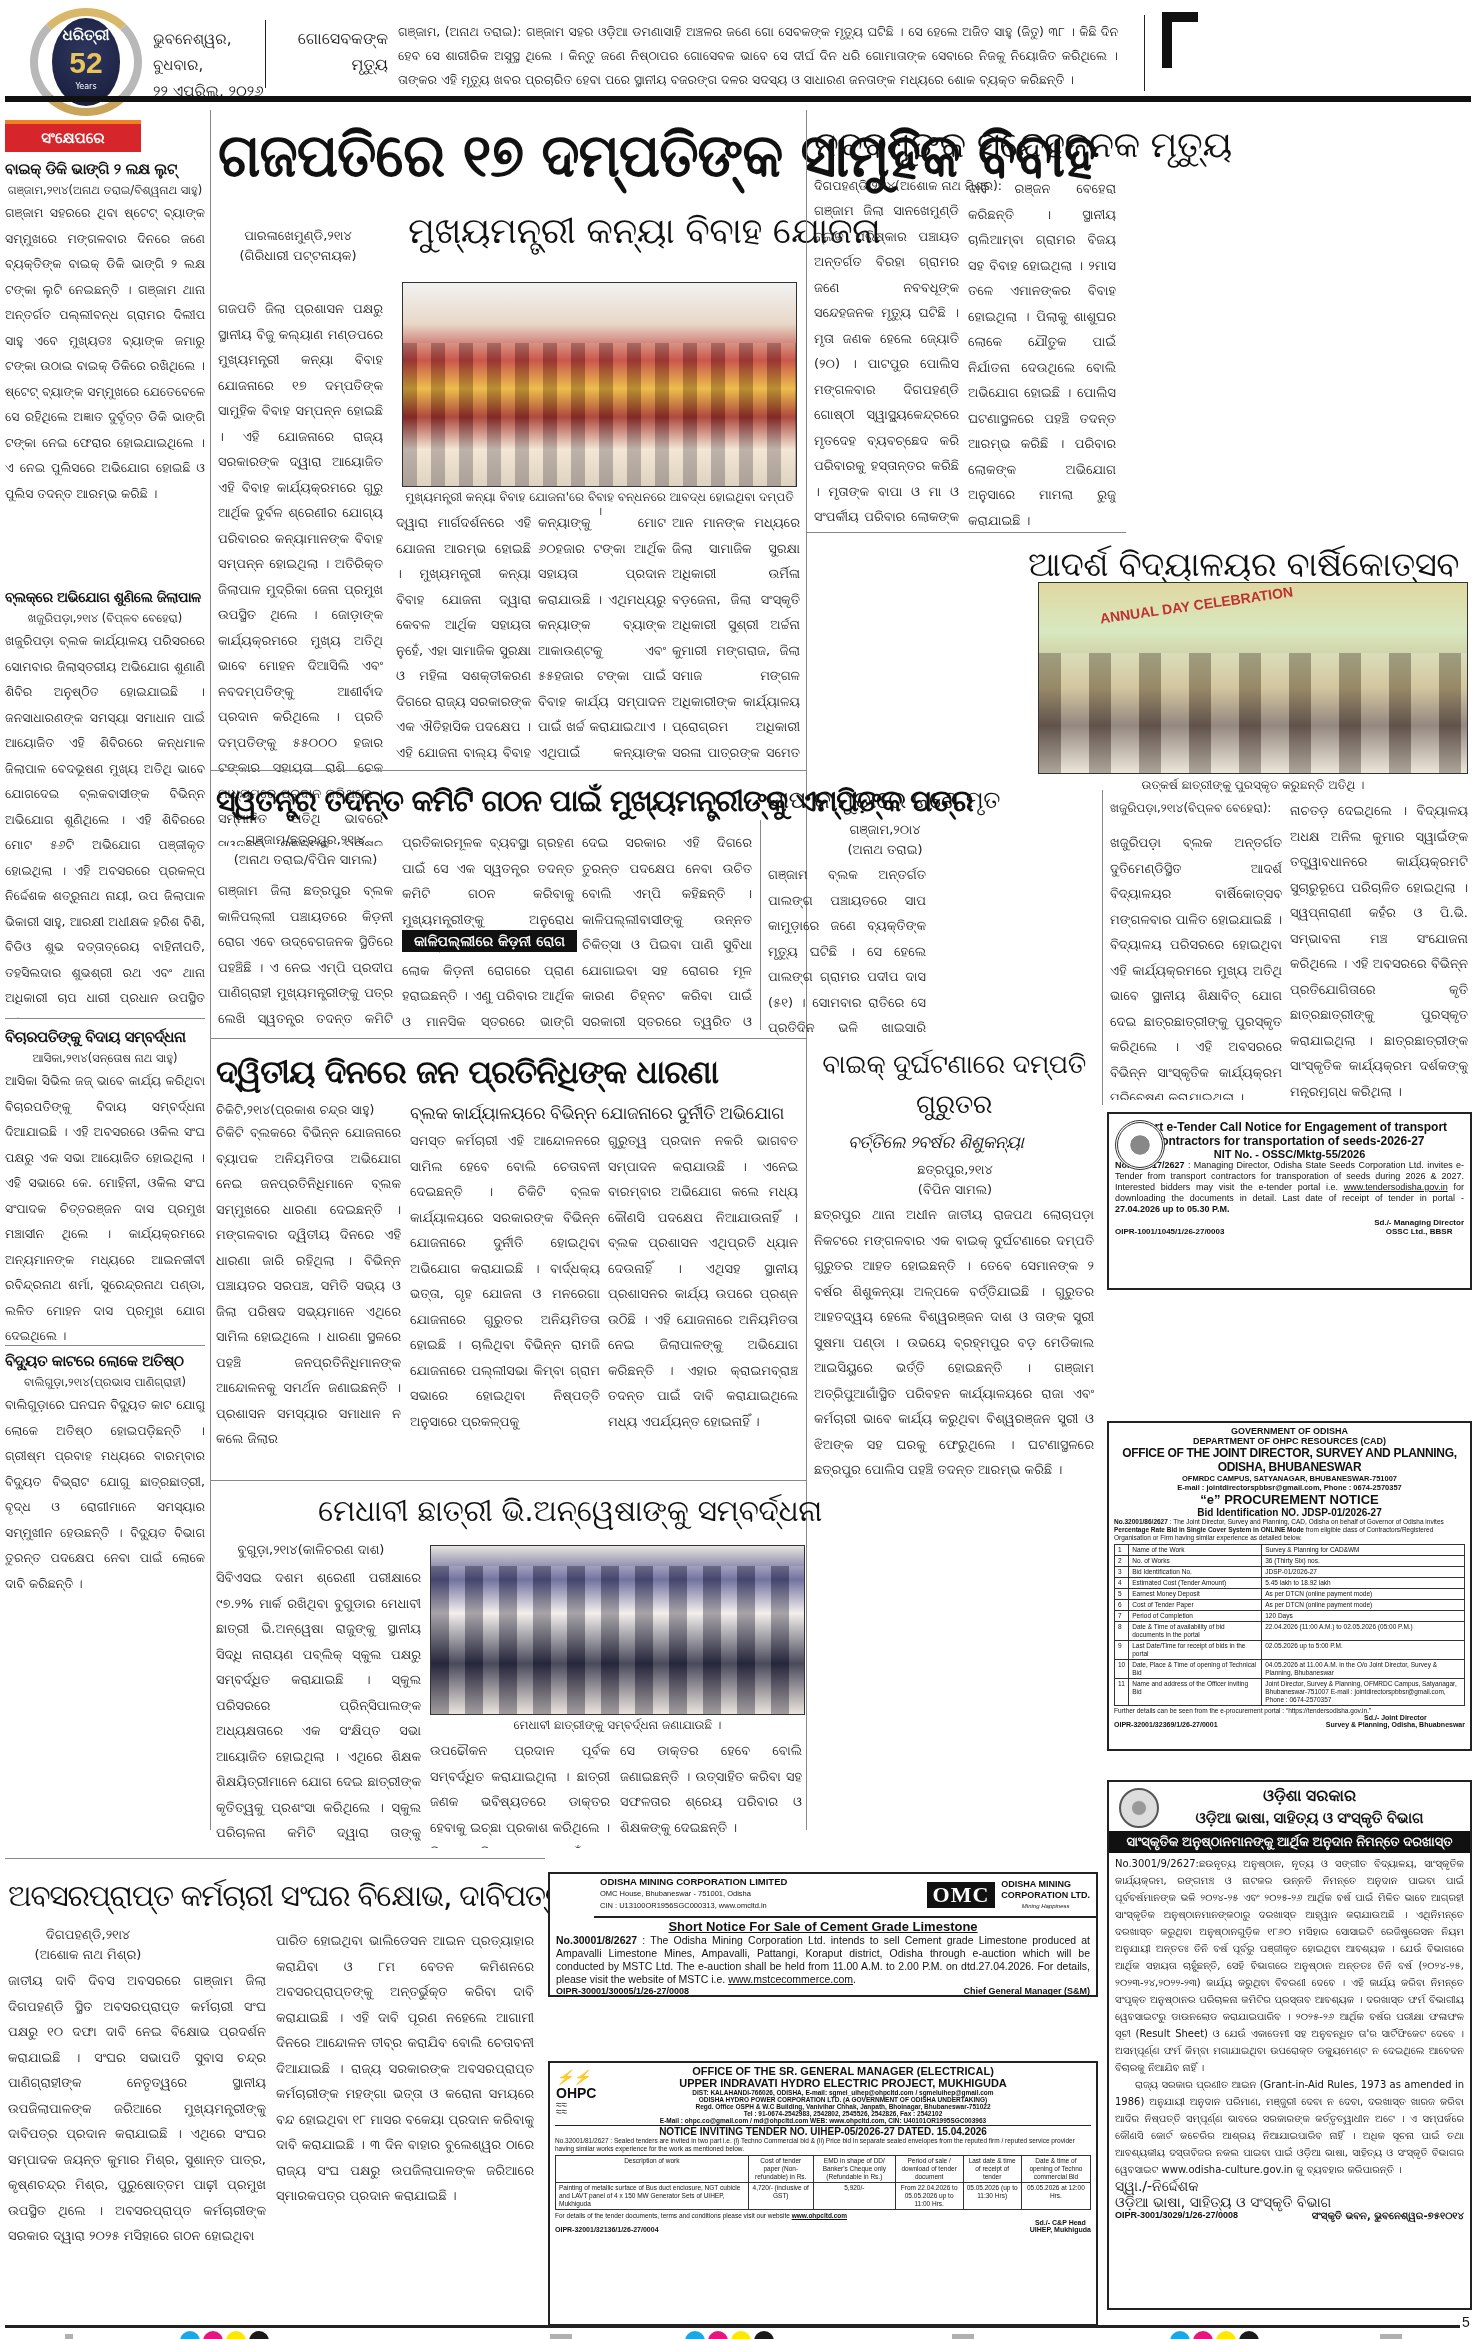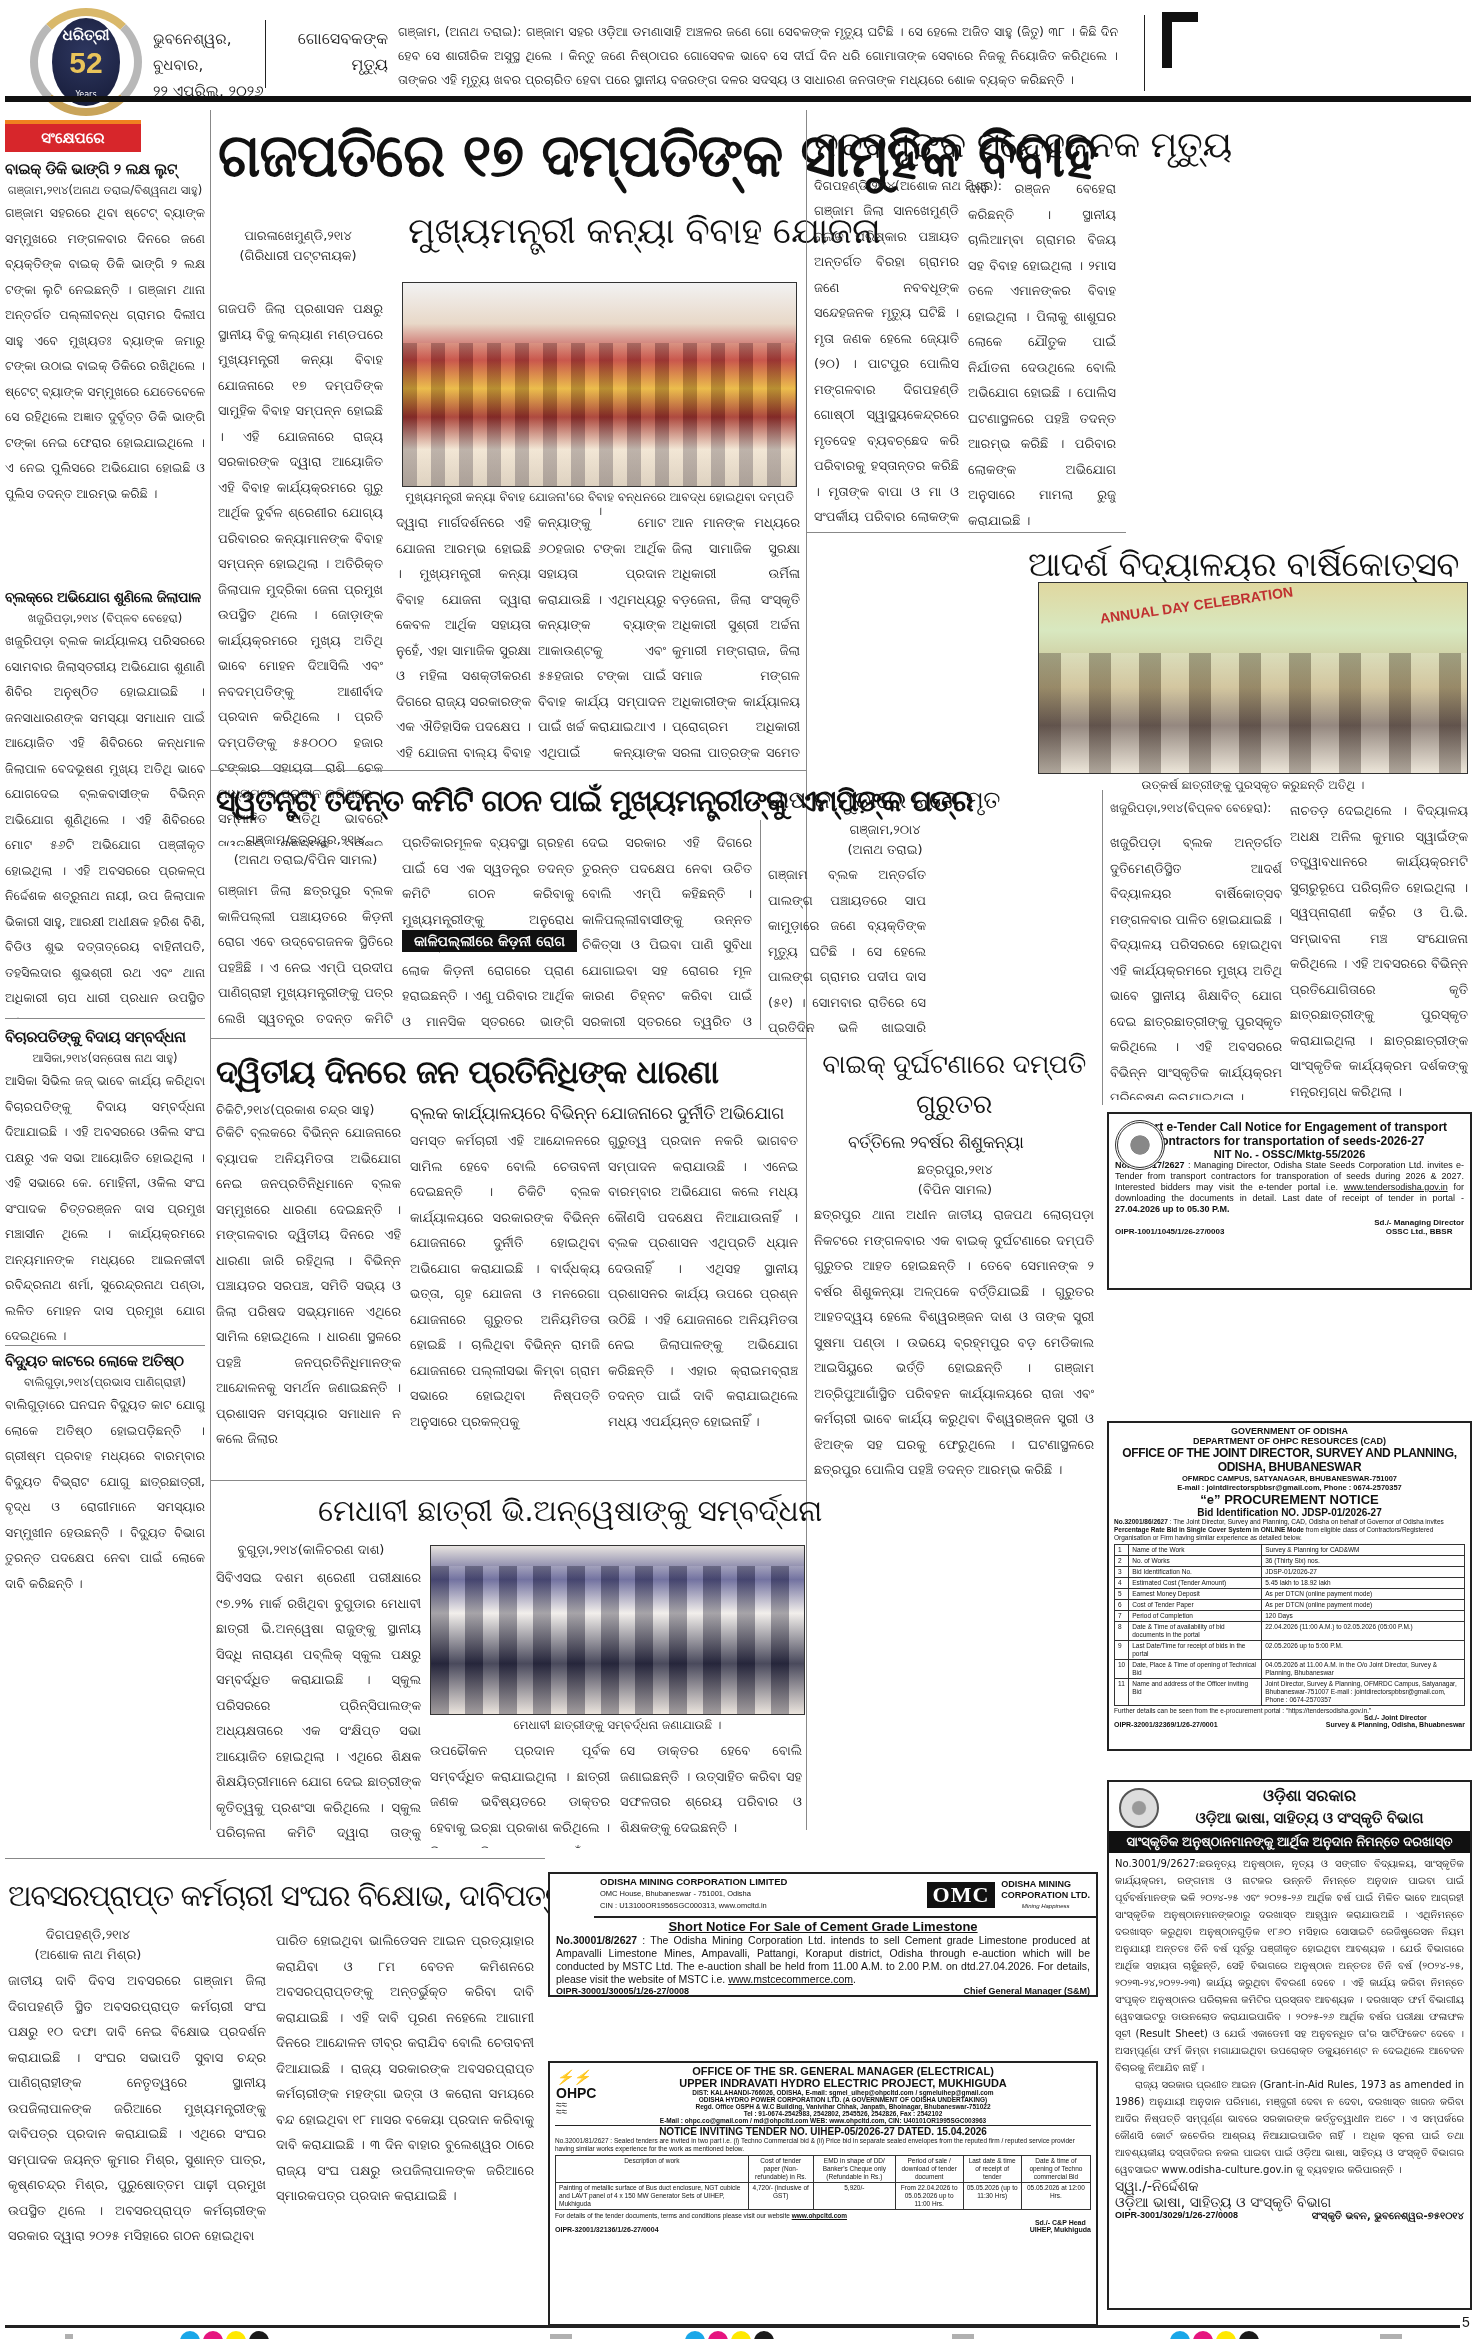--- a/index.html
+++ b/index.html
@@ -24,21 +24,21 @@
 </head>
 <body>
 
 <div class="abs" style="left:0;top:0;width:1476px;height:110px;">
 
   <div class="abs" style="left:30px;top:8px;width:112px;height:110px;">
     <div class="abs" style="left:0;top:0;width:112px;height:108px;border-radius:50%;border:8px solid #b8b8b8;border-top-color:#d9b86a;border-bottom-color:#c9a45a;"></div>
     <div class="abs" style="left:22px;top:10px;width:68px;height:88px;border-radius:50%;background:radial-gradient(circle at 50% 40%, #2e3760, #151a36);"></div>
     <div class="abs" style="left:22px;top:18px;width:68px;text-align:center;color:#fff;font-weight:bold;font-size:15px;">ଧରିତ୍ରୀ</div>
     <div class="abs" style="left:22px;top:38px;width:68px;text-align:center;color:#e9c45a;font-weight:bold;font-size:30px;font-family:'Liberation Sans',sans-serif;">52</div>
-    <div class="abs" style="left:22px;top:74px;width:68px;text-align:center;color:#fff;font-size:8px;margin-top:8px;">Years</div>
+    <div class="abs" style="left:22px;top:74px;width:68px;text-align:center;color:#fff;font-size:8px;">Years</div>
   </div>
   <div class="abs" style="left:153px;top:26px;width:120px;font-size:15px;line-height:26px;">
     <div>ଭୁବନେଶ୍ୱର, ବୁଧବାର,</div>
     <div>୨୨ ଏପ୍ରିଲ, ୨୦୨୬</div>
   </div>
   <div class="vline" style="left:265px;top:20px;height:68px;background:#222;"></div>
   <div class="abs" style="left:278px;top:26px;width:110px;font-size:16px;line-height:26px;text-align:right;">
     <div>ଗୋସେବକଙ୍କ</div>
     <div>ମୃତ୍ୟୁ</div>
   </div>
@@ -135,21 +135,21 @@
 <div class="abs hl-mid" style="left:216px;top:1046px;font-size:32px;line-height:52px;letter-spacing:-1px;">ଦ୍ୱିତୀୟ ଦିନରେ ଜନ ପ୍ରତିନିଧିଙ୍କ ଧାରଣା</div>
 <div class="abs dateline" style="left:216px;top:1100px;width:190px;text-align:left;font-size:12.5px;">ଚିକିଟି,୨୧ା୪(ପ୍ରକାଶ ଚନ୍ଦ୍ର ସାହୁ)</div>
 <div class="abs body-text" style="left:216px;top:1120px;width:185px;height:355px;">ଚିକିଟି ବ୍ଲକରେ ବିଭିନ୍ନ ଯୋଜନାରେ ବ୍ୟାପକ ଅନିୟମିତତା ଅଭିଯୋଗ ନେଇ ଜନପ୍ରତିନିଧିମାନେ ବ୍ଲକ ସମ୍ମୁଖରେ ଧାରଣା ଦେଇଛନ୍ତି । ମଙ୍ଗଳବାର ଦ୍ୱିତୀୟ ଦିନରେ ଏହି ଧାରଣା ଜାରି ରହିଥିଲା । ବିଭିନ୍ନ ପଞ୍ଚାୟତର ସରପଞ୍ଚ, ସମିତି ସଭ୍ୟ ଓ ଜିଲା ପରିଷଦ ସଭ୍ୟମାନେ ଏଥିରେ ସାମିଲ ହୋଇଥିଲେ । ଧାରଣା ସ୍ଥଳରେ ପହଞ୍ଚି ଜନପ୍ରତିନିଧିମାନଙ୍କ ଆନ୍ଦୋଳନକୁ ସମର୍ଥନ ଜଣାଇଛନ୍ତି । ପ୍ରଶାସନ ସମସ୍ୟାର ସମାଧାନ ନ କଲେ ଜିଲାର</div>
 <div class="abs hl-mid" style="left:410px;top:1100px;font-size:17px;line-height:26px;font-weight:normal;">ବ୍ଲକ କାର୍ଯ୍ୟାଳୟରେ ବିଭିନ୍ନ ଯୋଜନାରେ ଦୁର୍ନୀତି ଅଭିଯୋଗ</div>
 <div class="abs body-text" style="left:410px;top:1128px;width:190px;height:345px;">ସମସ୍ତ କର୍ମଚାରୀ ଏହି ଆନ୍ଦୋଳନରେ ସାମିଲ ହେବେ ବୋଲି ଚେତାବନୀ ଦେଇଛନ୍ତି । ଚିକିଟି ବ୍ଲକ କାର୍ଯ୍ୟାଳୟରେ ସରକାରଙ୍କ ବିଭିନ୍ନ ଯୋଜନାରେ ଦୁର୍ନୀତି ହୋଇଥିବା ଅଭିଯୋଗ କରାଯାଇଛି । ବାର୍ଦ୍ଧକ୍ୟ ଭତ୍ତା, ଗୃହ ଯୋଜନା ଓ ମନରେଗା ଯୋଜନାରେ ଗୁରୁତର ଅନିୟମିତତା ହୋଇଛି । ଚାଲିଥିବା ବିଭିନ୍ନ ରାମଜି ଯୋଜନାରେ ପଲ୍ଲୀସଭା କିମ୍ବା ଗ୍ରାମ ସଭାରେ ହୋଇଥିବା ନିଷ୍ପତ୍ତି ଅନୁସାରେ ପ୍ରକଳ୍ପକୁ</div>
 <div class="abs body-text" style="left:608px;top:1128px;width:190px;height:345px;">ଗୁରୁତ୍ୱ ପ୍ରଦାନ ନକରି ଭାଗବତ ସମ୍ପାଦନ କରାଯାଉଛି । ଏନେଇ ବାରମ୍ବାର ଅଭିଯୋଗ କଲେ ମଧ୍ୟ କୌଣସି ପଦକ୍ଷେପ ନିଆଯାଉନାହିଁ । ବ୍ଲକ ପ୍ରଶାସନ ଏଥିପ୍ରତି ଧ୍ୟାନ ଦେଉନାହିଁ । ଏଥିସହ ସ୍ଥାନୀୟ ପ୍ରଶାସନର କାର୍ଯ୍ୟ ଉପରେ ପ୍ରଶ୍ନ ଉଠିଛି । ଏହି ଯୋଜନାରେ ଅନିୟମିତତା ନେଇ ଜିଲାପାଳଙ୍କୁ ଅଭିଯୋଗ କରିଛନ୍ତି । ଏହାର କ୍ରାଇମବ୍ରାଞ୍ଚ ତଦନ୍ତ ପାଇଁ ଦାବି କରାଯାଇଥିଲେ ମଧ୍ୟ ଏପର୍ଯ୍ୟନ୍ତ ହୋଇନାହିଁ ।</div>
 
 <div class="abs hl-mid" style="left:814px;top:1044px;width:280px;font-size:26px;line-height:40px;font-weight:normal;text-align:center;white-space:normal;">
   <span>ବାଇକ୍ ଦୁର୍ଘଟଣାରେ ଦମ୍ପତି ଗୁରୁତର</span>
 </div>
-<div class="abs hl-mid" style="left:848px;top:1130px;font-size:17px;line-height:24px;font-weight:normal;">ବର୍ତ୍ତିଲେ ୨ବର୍ଷର ଶିଶୁକନ୍ୟା</div>
+<div class="abs hl-mid" style="left:848px;top:1130px;font-size:17px;line-height:24px;font-weight:normal;font-style:italic;">ବର୍ତ୍ତିଲେ ୨ବର୍ଷର ଶିଶୁକନ୍ୟା</div>
 <div class="abs dateline" style="left:880px;top:1160px;width:150px;">
   <div>ଛତ୍ରପୁର,୨୧ା୪</div>
   <div>(ବିପିନ ସାମଲ)</div>
 </div>
 <div class="abs body-text" style="left:814px;top:1202px;width:280px;height:500px;">ଛତ୍ରପୁର ଥାନା ଅଧୀନ ଜାତୀୟ ରାଜପଥ ଲୋଚାପଡ଼ା ନିକଟରେ ମଙ୍ଗଳବାର ଏକ ବାଇକ୍ ଦୁର୍ଘଟଣାରେ ଦମ୍ପତି ଗୁରୁତର ଆହତ ହୋଇଛନ୍ତି । ତେବେ ସେମାନଙ୍କ ୨ ବର୍ଷର ଶିଶୁକନ୍ୟା ଅଳ୍ପକେ ବର୍ତ୍ତିଯାଇଛି । ଗୁରୁତର ଆହତଦ୍ୱୟ ହେଲେ ବିଶ୍ୱରଞ୍ଜନ ଦାଶ ଓ ତାଙ୍କ ସ୍ତ୍ରୀ ସୁଷମା ପଣ୍ଡା । ଉଭୟେ ବ୍ରହ୍ମପୁର ବଡ଼ ମେଡିକାଲ ଆଇସିୟୁରେ ଭର୍ତ୍ତି ହୋଇଛନ୍ତି । ଗଞ୍ଜାମ ଅତ୍ରିପୁଆଗାଁସ୍ଥିତ ପରିବହନ କାର୍ଯ୍ୟାଳୟରେ ରାଜା ଏବଂ କର୍ମଚାରୀ ଭାବେ କାର୍ଯ୍ୟ କରୁଥିବା ବିଶ୍ୱରଞ୍ଜନ ସ୍ତ୍ରୀ ଓ ଝିଅଙ୍କ ସହ ଘରକୁ ଫେରୁଥିଲେ । ଘଟଣାସ୍ଥଳରେ ଛତ୍ରପୁର ପୋଲିସ ପହଞ୍ଚି ତଦନ୍ତ ଆରମ୍ଭ କରିଛି ।</div>
 
 <div class="hline" style="left:210px;top:1480px;width:596px;"></div>
 <div class="abs hl-mid" style="left:318px;top:1486px;font-size:30px;line-height:50px;font-weight:normal;">ମେଧାବୀ ଛାତ୍ରୀ ଭି.ଅନ୍ୱେଷାଙ୍କୁ ସମ୍ବର୍ଦ୍ଧନା</div>
 <div class="abs dateline" style="left:216px;top:1540px;width:190px;">ବୁଗୁଡ଼ା,୨୧ା୪(କାଳିଚରଣ ଦାଶ)</div>
 <div class="abs photo" style="left:430px;top:1545px;width:375px;height:170px;background:linear-gradient(180deg,#e8e4e0 0%,#5a5a90 20%,#f0ece8 40%,#2a2a40 70%,#e8e0d8 100%);">

